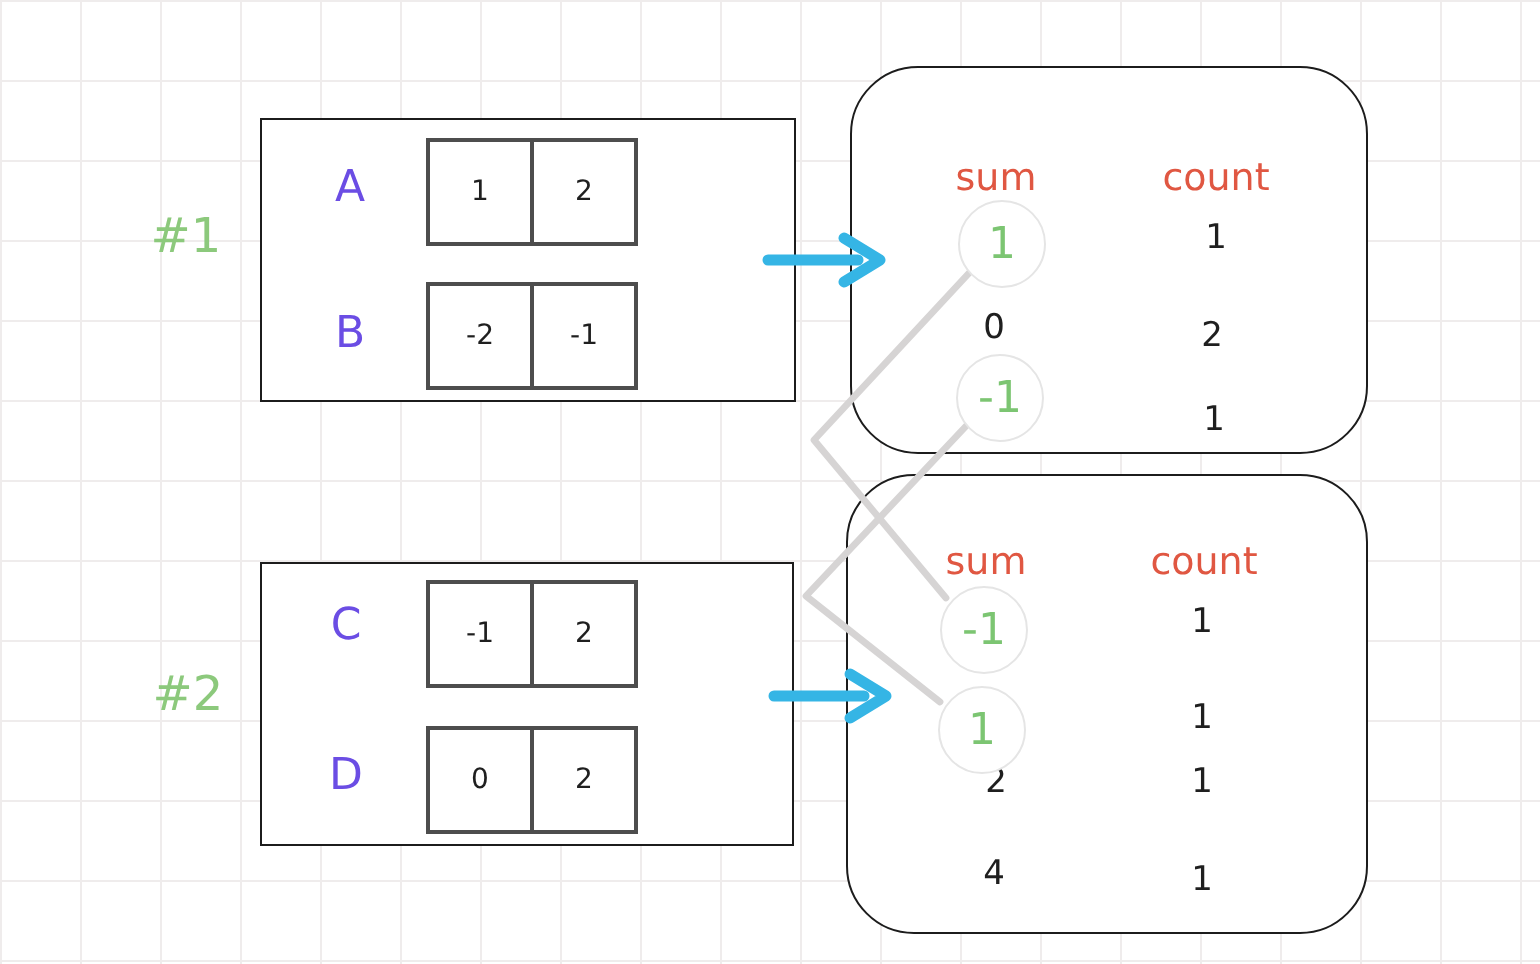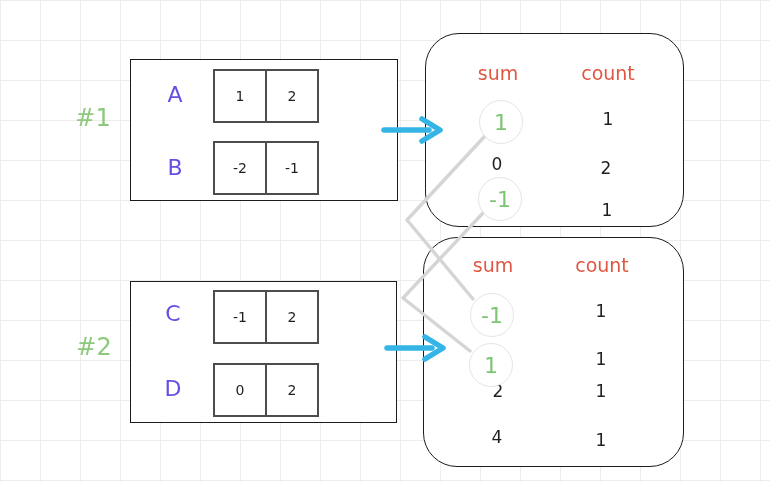--- a/index.html
+++ b/index.html
@@ -17,21 +17,21 @@
   .box{position:absolute; border:1.6px solid #1c1c1c; background:#ffffff;}
   .rbox{position:absolute; border:1.6px solid #1c1c1c; background:#ffffff; border-radius:34px;}
   .arr-name{font-size:22px; color:#6b4de4; font-weight:500;}
   .ex-tag{font-size:24px; color:#8cc97c; font-weight:500;}
   .cellrow{position:absolute; display:flex;}
   .cell{
     width:50px; height:50px; border:2px solid #4d4d4d; background:#fff;
     display:flex; align-items:center; justify-content:center; font-size:14px;
   }
   .cell + .cell{margin-left:-2px;}
-  .hdr{font-size:19px; color:#e05742;}
+  .hdr{font-size:19px; color:#e05742;margin-top:16px;}
   .plainval{font-size:17px; color:#1f1f1f;}
   .countval{font-size:17px; color:#1f1f1f;}
   .circle{
     position:absolute; width:42px; height:42px; border-radius:50%;
     border:1.5px solid #e5e5e5; background:#ffffff; color:#7cc572;
     display:flex; align-items:center; justify-content:center; font-size:22px;
     z-index:5;
   }
   .overlay{position:absolute; left:0; top:0; z-index:3; pointer-events:none;}
 </style>

